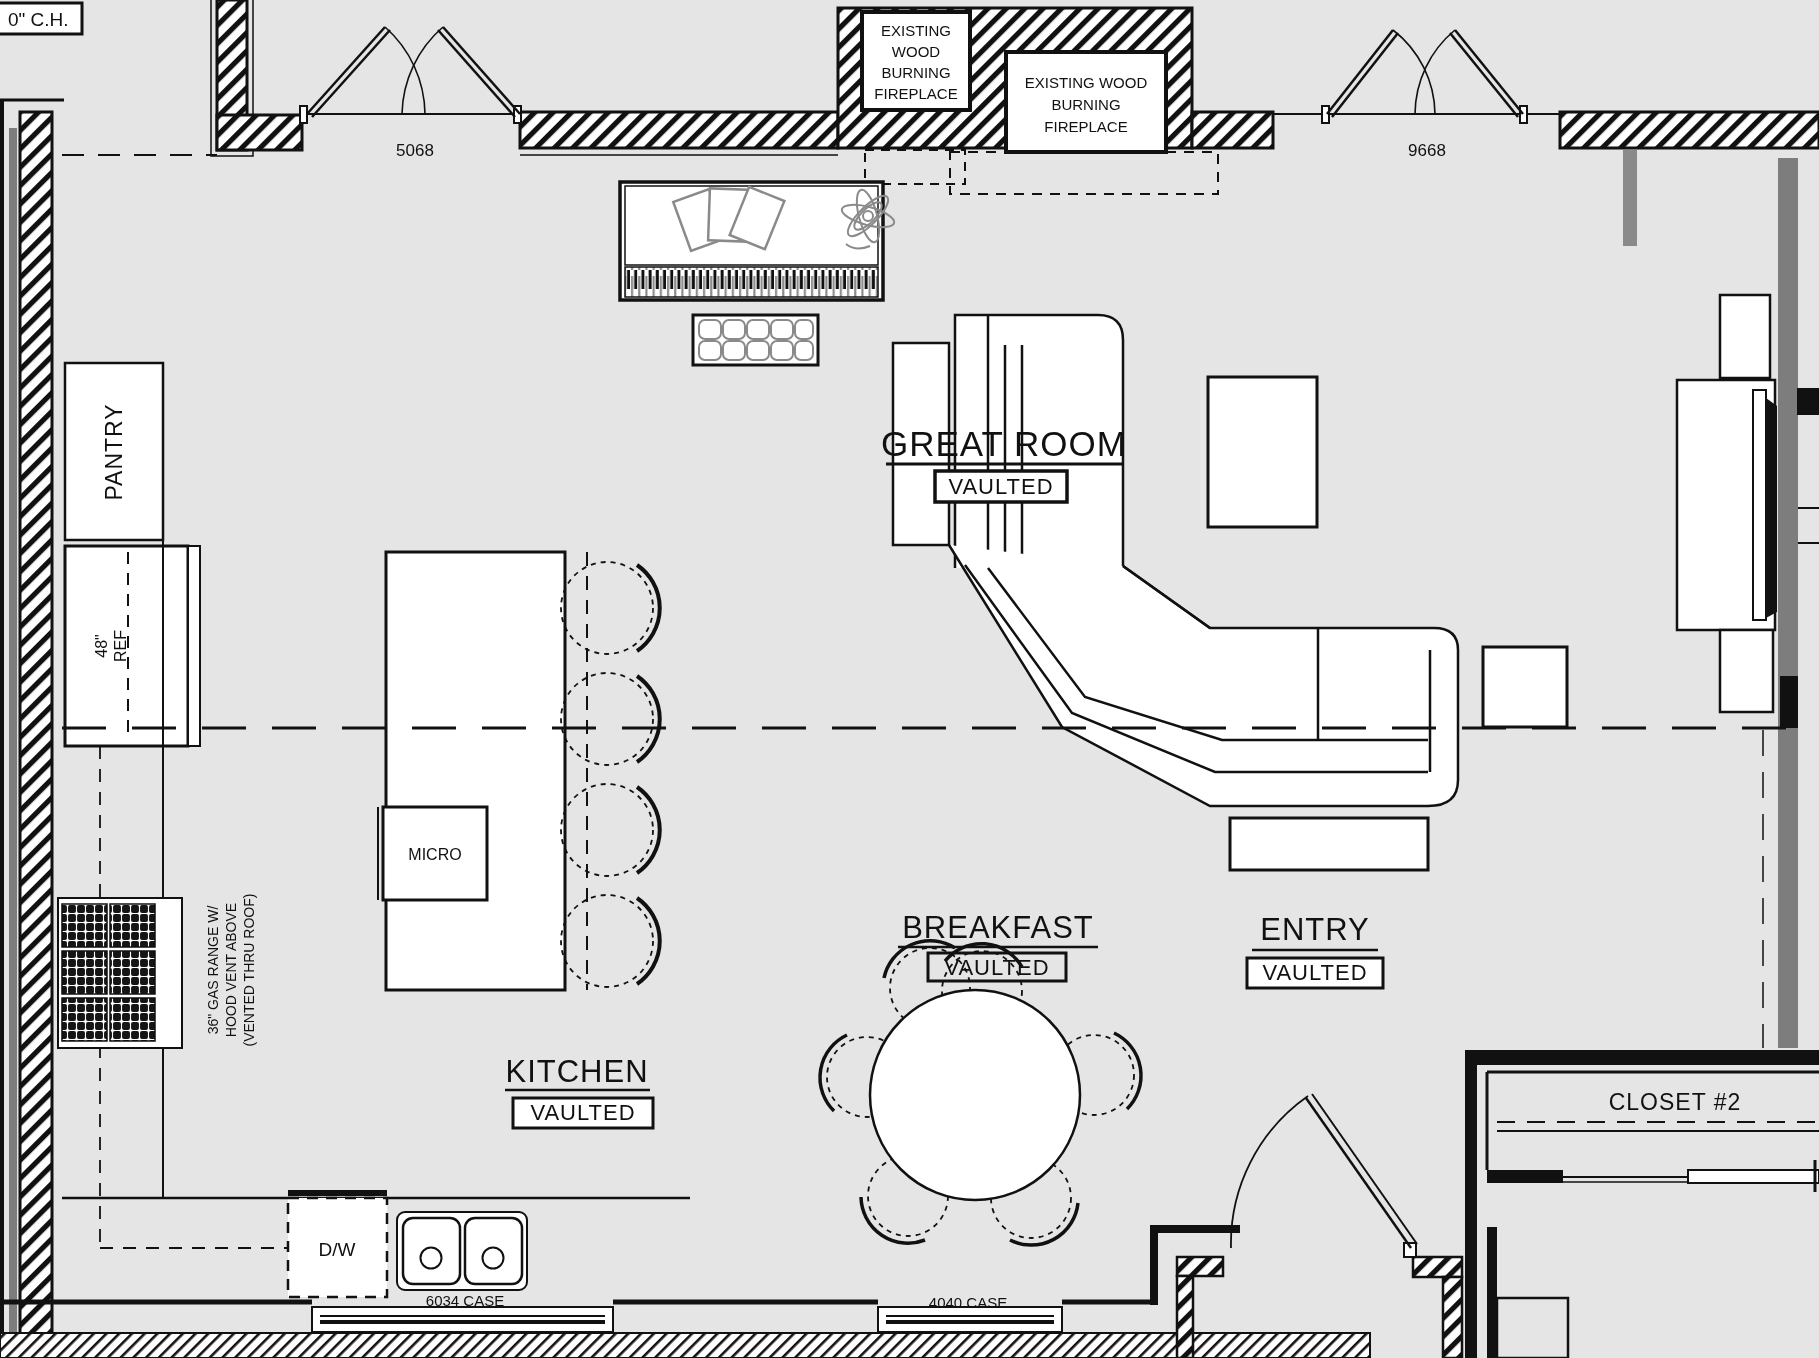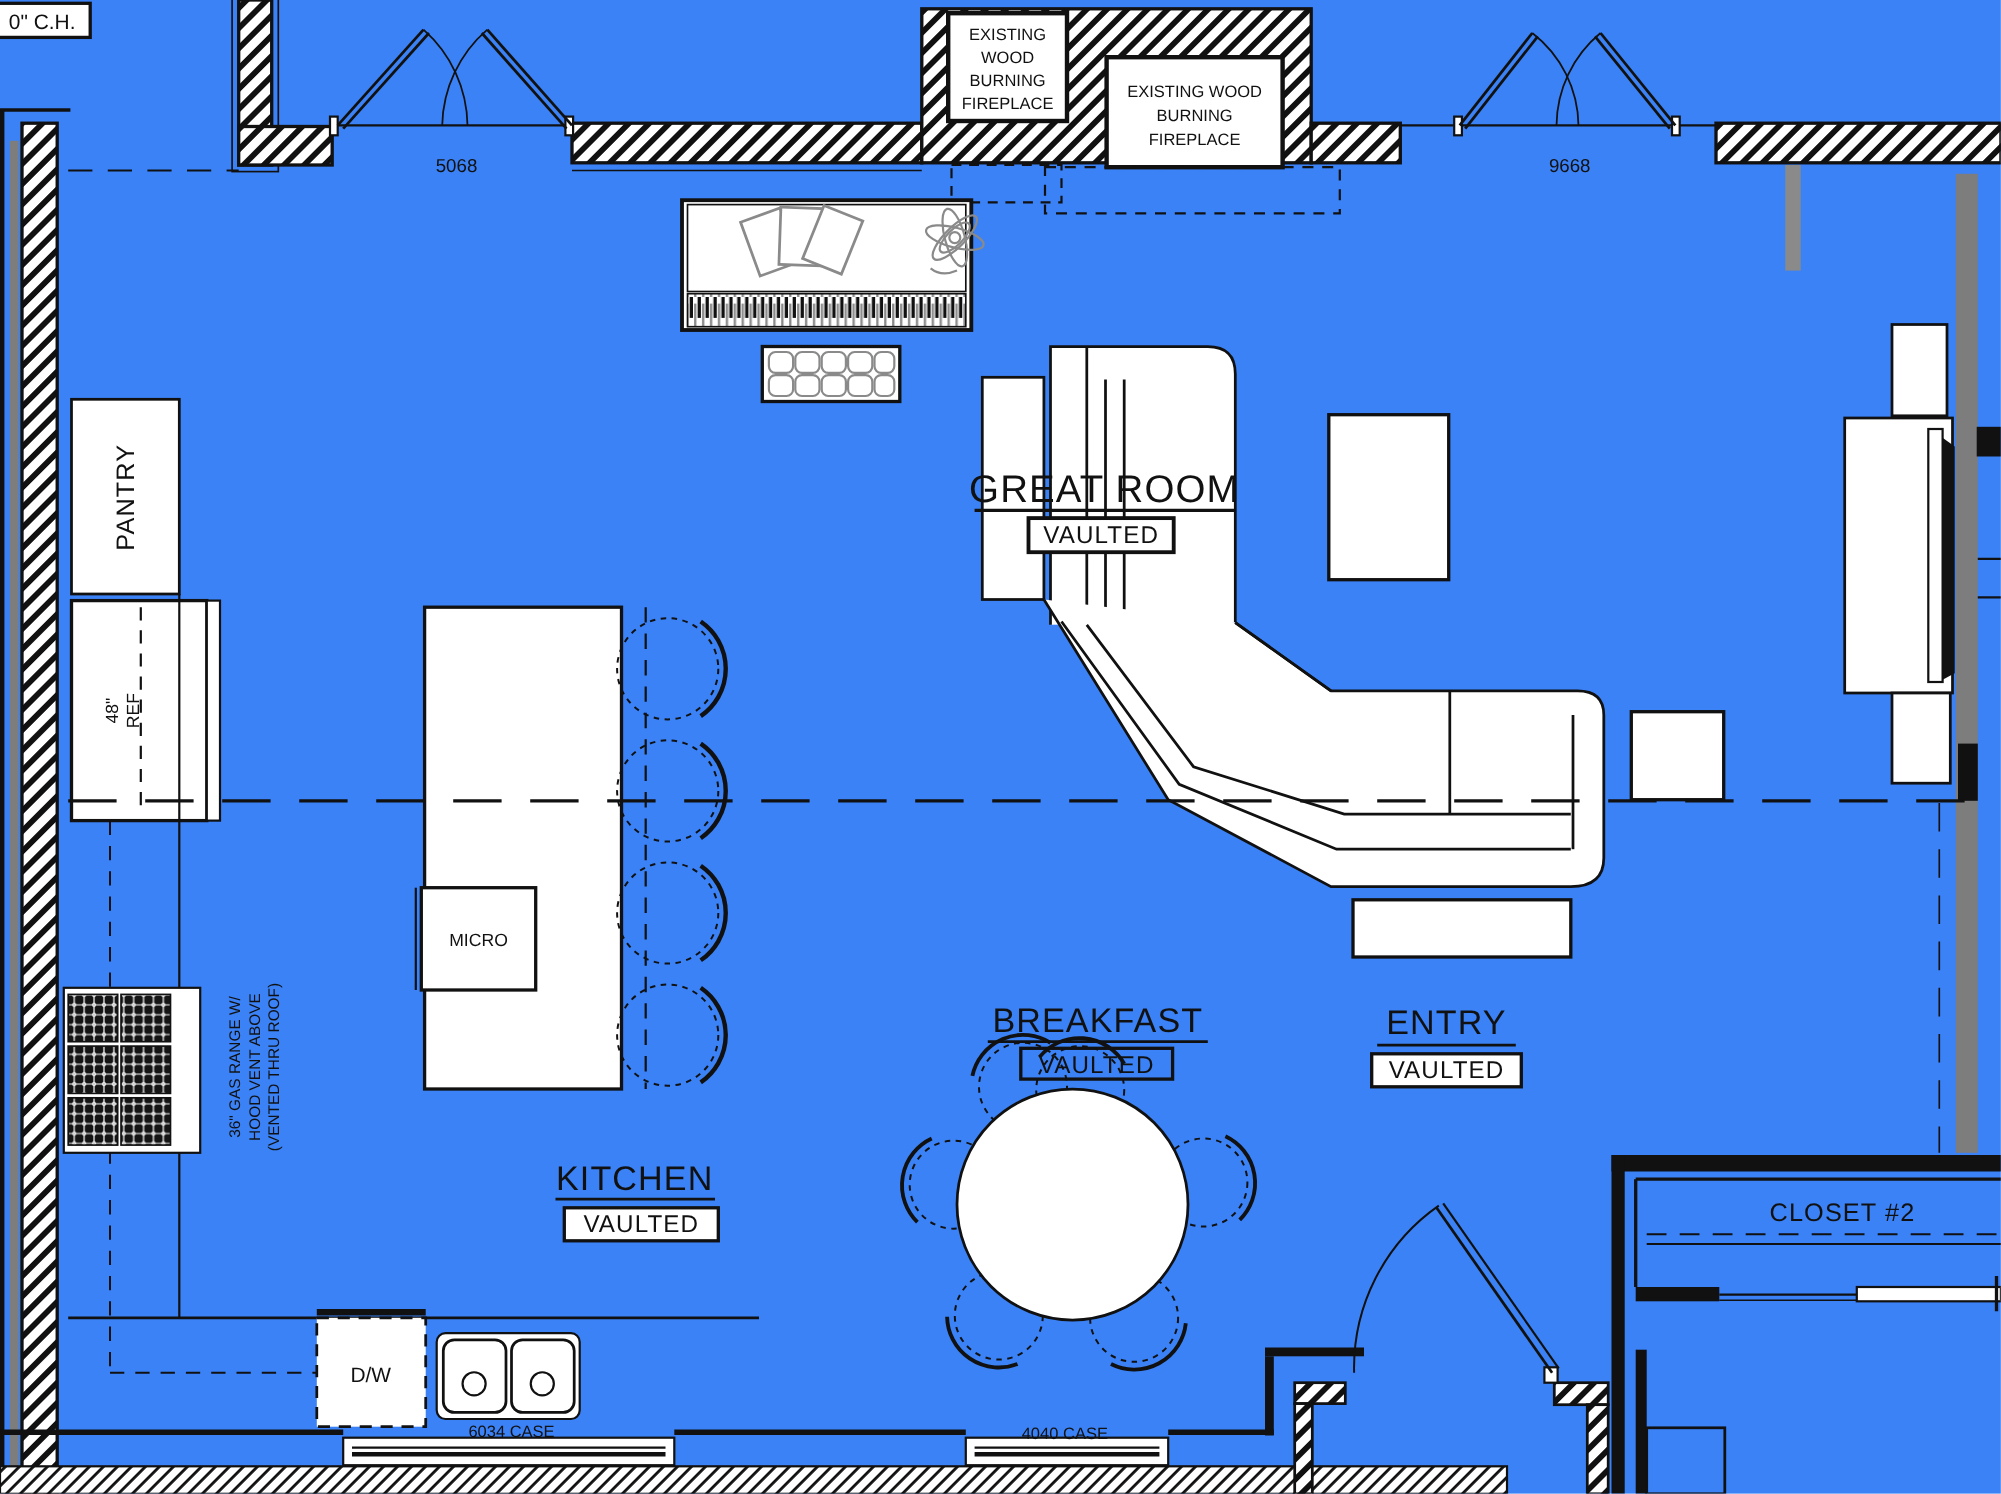--- a/index.html
+++ b/index.html
@@ -1,16 +1,16 @@
 <!DOCTYPE html>
 <html><head>
 <meta charset="utf-8">
 <style>
   html,body{margin:0;padding:0;background:#fff;}
-  .plan-wrap{width:1819px;height:1358px;background:#3b82f6;overflow:hidden;}
+  .plan-wrap{width:1819px;height:1358px;background:#e5e5e5;overflow:hidden;}
   svg{display:block;}
   text{font-family:"Liberation Sans", sans-serif;fill:#111;}
   .room-lbl{font-size:31px;letter-spacing:1px;}
   .room-lbl-big{font-size:35px;letter-spacing:1px;}
   .vault-lbl{font-size:22px;letter-spacing:1px;}
   .dim-lbl{font-size:17px;}
   .case-lbl{font-size:15px;}
   .fp-lbl{font-size:15px;}
   .fix-lbl{font-size:16px;}
   .note-lbl{font-size:14px;}

